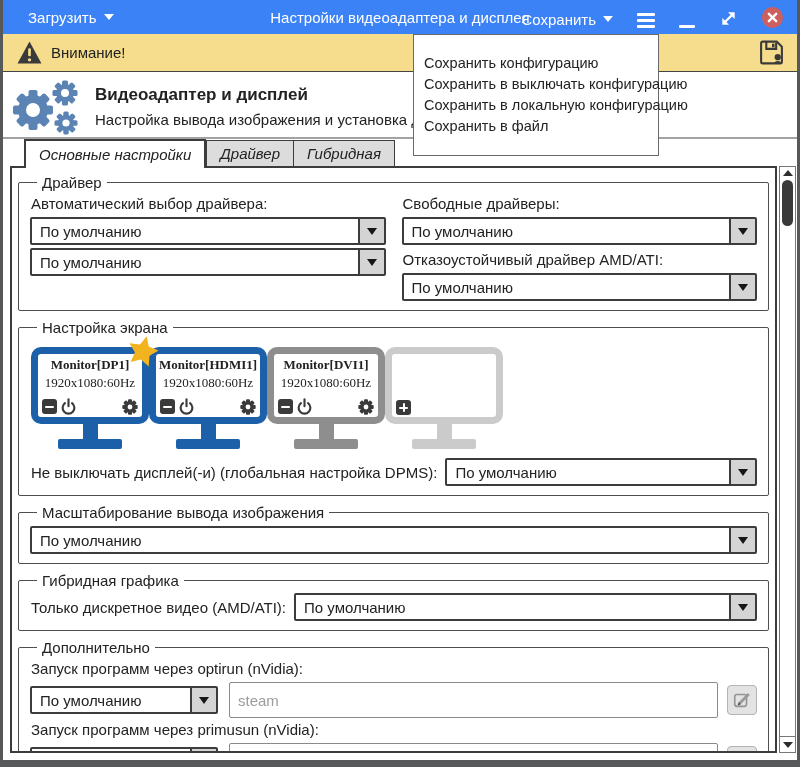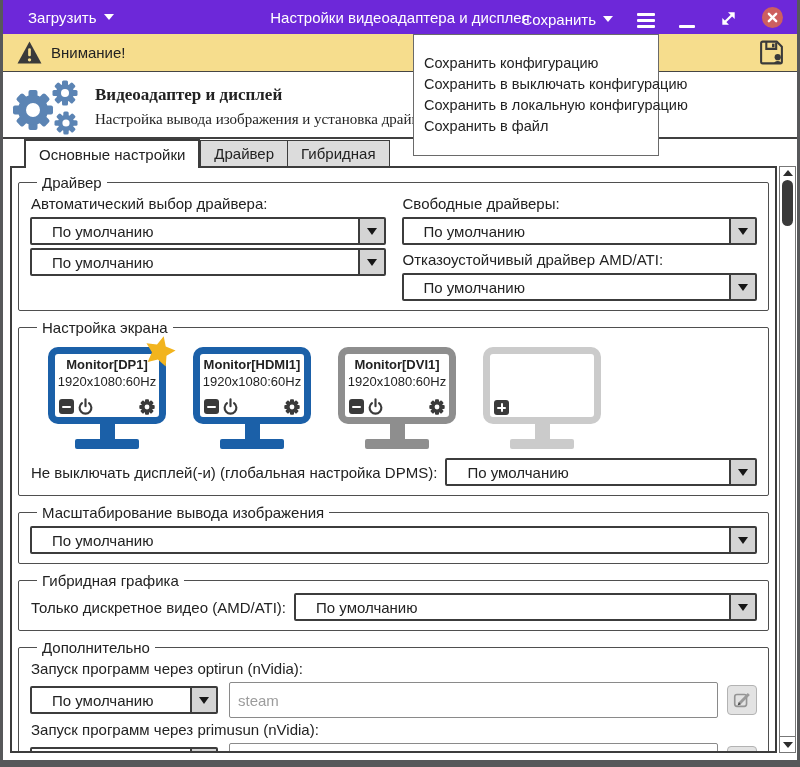--- a/index.html
+++ b/index.html
@@ -2,69 +2,69 @@
 <html><head>
 <meta charset="utf-8">
 <style>
   * { box-sizing: border-box; margin: 0; padding: 0; }
   html,body { width:800px; height:767px; overflow:hidden; }
   body { font-family:"Liberation Sans", sans-serif; background:#57585a; position:relative; color:#222; }
 
   .win { position:absolute; left:3px; right:3px; top:0; bottom:7px; background:#fff; overflow:hidden; }
 
   
-  .titlebar { position:absolute; left:0; right:0; top:0; height:34px; background:#6d28d9; display:flex; align-items:center; color:#fff; font-size:15px; }
+  .titlebar { position:absolute; left:0; right:0; top:0; height:34px; background:#3b82f6; display:flex; align-items:center; color:#fff; font-size:15px; }
   .tb-left { margin-left:25px; display:flex; align-items:center; gap:7px; cursor:default; }
   .tb-title { position:absolute; left:0; right:0; text-align:center; pointer-events:none; }
   .tb-right { margin-left:auto; display:flex; align-items:flex-end; gap:24px; margin-right:14px; }
   .tb-btn { display:flex; align-items:center; gap:7px; cursor:default; }
   .caret-down { width:0; height:0; border-left:5px solid transparent; border-right:5px solid transparent; border-top:6px solid #fff; }
   .hamburger { display:flex; flex-direction:column; gap:3px; }
   .hamburger i { display:block; width:18px; height:3px; background:#fff; border-radius:1px; }
   .min-bar { width:16px; height:3px; background:#fff; border-radius:1px; }
   .close-btn { width:21px; height:21px; border-radius:50%; background:#cd5f5f; display:flex; align-items:center; justify-content:center; }
 
   
   .save-menu { position:absolute; left:413px; top:34px; width:246px; background:#fff; border:1.5px solid #6a6a6a; z-index:60; padding:18px 0; }
   .save-menu .mi { height:21px; line-height:21px; padding-left:10px; font-size:14.5px; white-space:nowrap; }
 
   
   .warnbar { position:absolute; left:0; right:0; top:34px; height:38px; background:#f6dd8d; border-bottom:1.5px solid #454545; display:flex; align-items:center; padding:0 12px 0 14px; }
   .warnbar .wtext { margin-left:9px; font-size:15px; }
   .warn-save { margin-left:auto; }
 
   
-  .header { position:absolute; left:0; right:0; top:73.5px; height:65px; background:#fff; border-bottom:2px solid #404040;font-family:Liberation Serif, serif; }
+  .header { position:absolute; left:0; right:0; top:73.5px; height:65px; background:#fff; border-bottom:2px solid #a3a3a3; }
   .gears { position:absolute; left:6px; top:6px; }
   .h-title { position:absolute; left:92px; top:11px; font-size:17px; font-weight:bold; }
   .h-sub { position:absolute; left:92px; top:37px; font-size:15px; white-space:nowrap; max-width:560px; overflow:hidden; }
 
   
-  .tabs { position:absolute; left:21px; top:139px; display:flex; align-items:flex-end; z-index:5; }
+  .tabs { position:absolute; left:21px; top:139px; display:flex; align-items:flex-end; z-index:5;font-style:italic; }
   .tab { font-size:15px; padding:0 13px; display:flex; align-items:center; background:#dcdcdc; border:1.5px solid #3c3c3c; border-bottom:none; height:26px; }
   .tab.active { background:#fff; border-width:2px; height:29px; margin-bottom:-2px; }
   .tab + .tab { border-left:none; }
   .tab.active + .tab { border-left:1.5px solid #3c3c3c; }
 
   
   .panel { position:absolute; left:7px; top:166px; width:767px; height:587px; border:2px solid #3c3c3c; background:#fff; overflow:hidden; }
 
   fieldset { border:1.5px solid #4f4f4f; border-radius:2px; margin:6px 6px 8px 6px; padding:1px 11px 9px 11px; }
   legend { font-size:15px; padding:0 5px; margin-left:7px; }
 
   .grid2 { display:grid; grid-template-columns:1fr 1fr; column-gap:16px; row-gap:3px; }
   .lbl { font-size:15px; margin:3px 0 5px 1px; }
 
   .combo { height:28px; border:2px solid #3c3c3c; border-radius:2px; background:#fff; display:flex; align-items:stretch; }
-  .combo-text { flex:1; display:flex; align-items:center; padding:0 20px; font-size:15px; overflow:hidden; white-space:nowrap; }
+  .combo-text { flex:1; display:flex; align-items:center; padding:0 8px; font-size:15px; overflow:hidden; white-space:nowrap; }
   .combo-btn { width:26px; background:#d4d4d4; border-left:2px solid #3c3c3c; display:flex; align-items:center; justify-content:center; }
   .combo-btn::after { content:""; width:0; height:0; border-left:5px solid transparent; border-right:5px solid transparent; border-top:7px solid #161616; }
 
   
-  .mon-row { display:flex; gap:27px; margin:10px 0 4px 18px; }
+  .mon-row { display:flex; margin:10px 0 4px 1px;font-family:Liberation Serif, serif; }
   .mon { position:relative; width:118px; }
   .mon-screen { width:118px; height:77px; border:7px solid #1b60a8; border-radius:10px; background:#fff; position:relative; }
   .mon.gray .mon-screen, .mon.gray .mon-neck, .mon.gray .mon-base { border-color:#8e8e8e; background-color:#fff; }
   .mon.gray .mon-neck, .mon.gray .mon-base { background:#8e8e8e; }
   .mon.ghost .mon-screen { border-color:#cbcbcb; }
   .mon.ghost .mon-neck, .mon.ghost .mon-base { background:#cbcbcb; }
   .mon-name { text-align:center; font-size:13px; font-weight:bold; margin-top:3px; white-space:nowrap; }
   .mon-mode { text-align:center; font-size:13px; margin-top:2px; white-space:nowrap; }
   .mon-controls { position:absolute; left:4px; right:4px; bottom:2px; display:flex; align-items:center; gap:3px; }
   .sq-btn { width:15px; height:15px; background:#3a3a3a; border-radius:3px; position:relative; }

